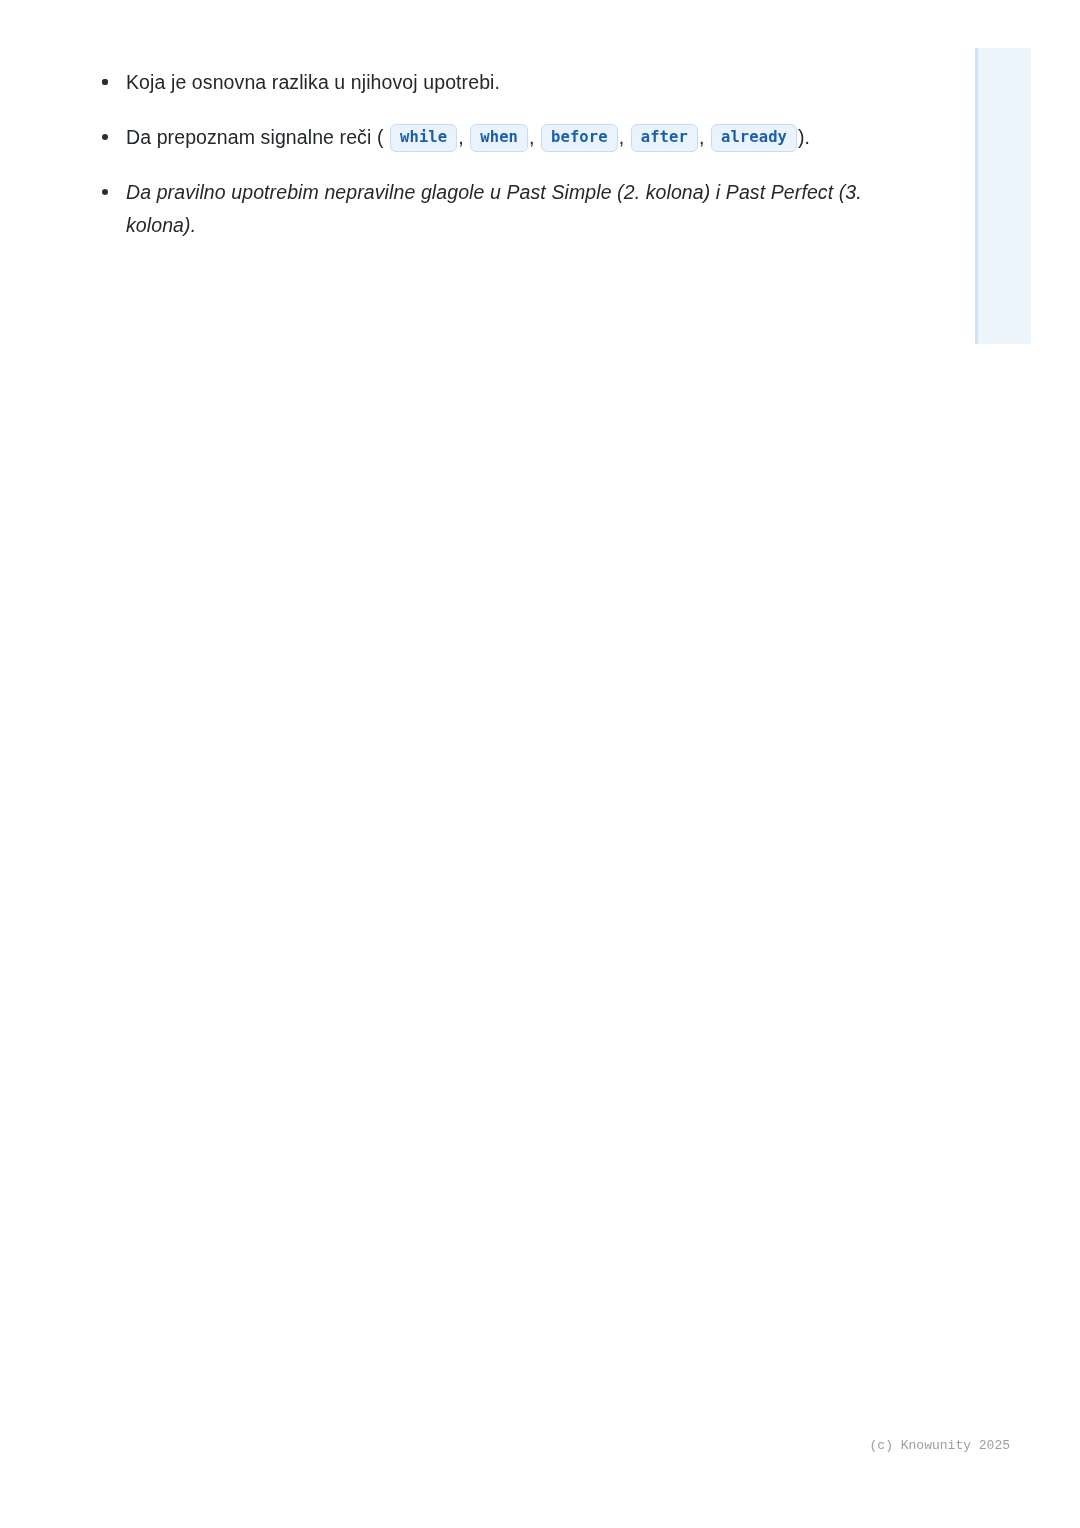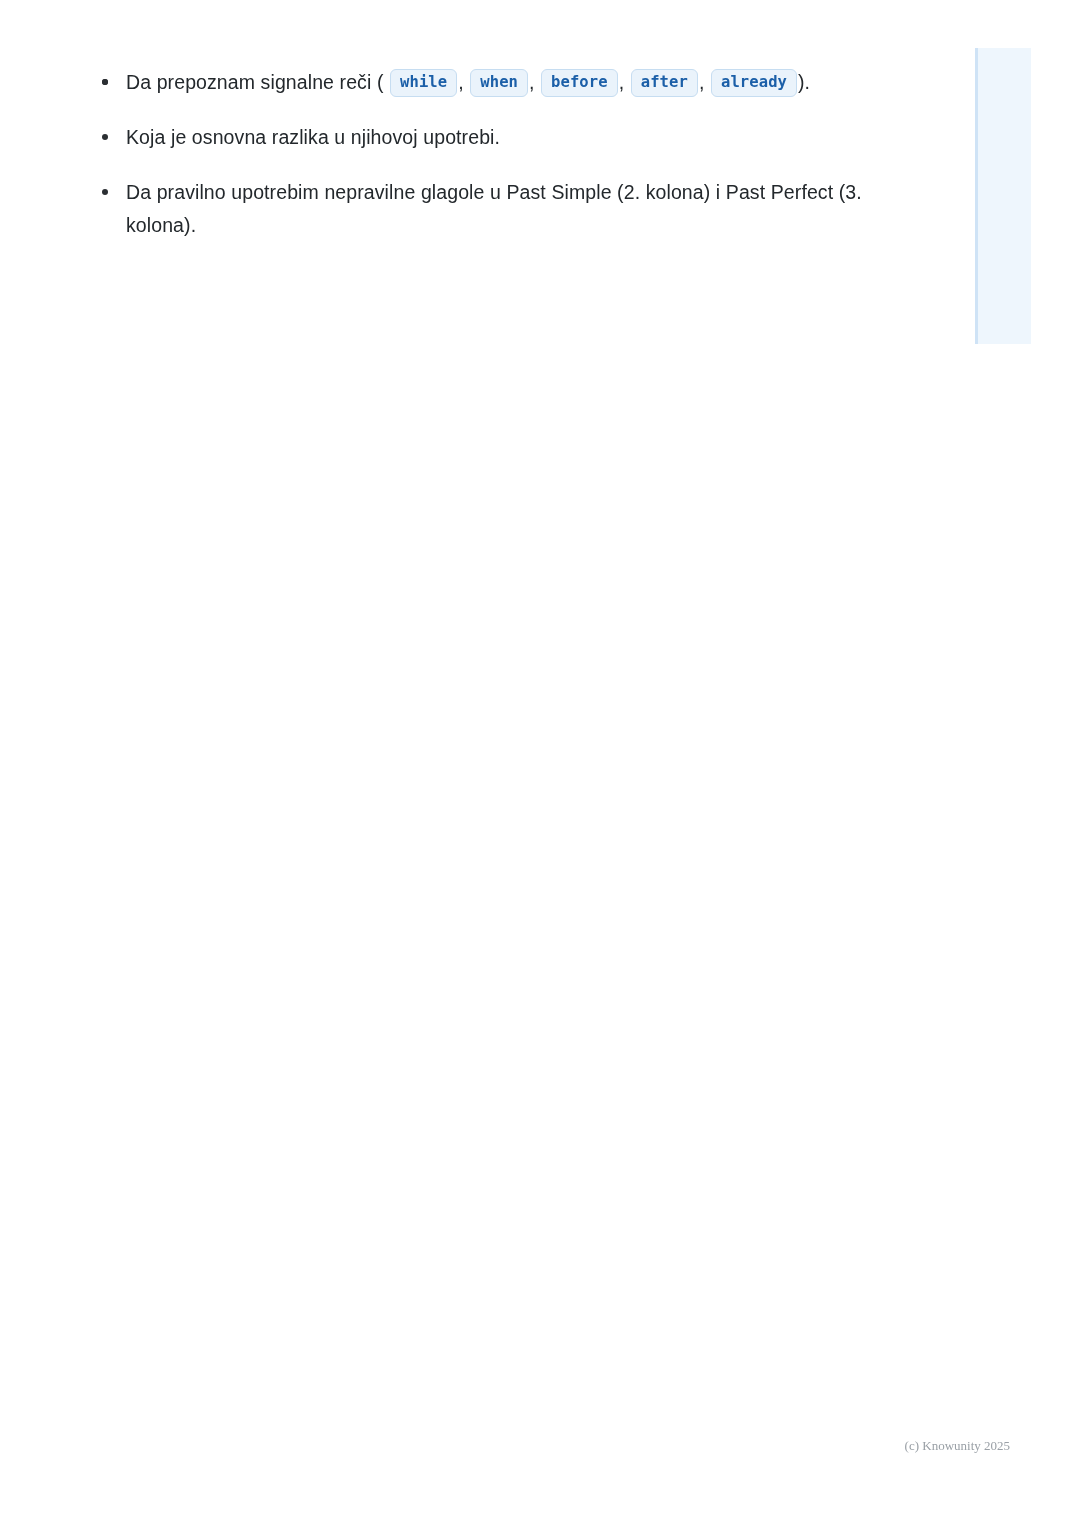--- a/index.html
+++ b/index.html
@@ -52,20 +52,21 @@
     padding-left: 42px;
     margin-bottom: 22px;
     font-size: 19.5px;
     line-height: 33px;
     color: #23282c;
     letter-spacing: 0.1px;
   }
 
   ul.bullets > li:last-child {
     margin-bottom: 7px;
+    font-style: italic;
   }
 
   ul.bullets > li .dot {
     position: absolute;
     left: 18px;
     top: 13px;
     width: 6px;
     height: 6px;
     border-radius: 50%;
     background: #2b2f33;
@@ -96,50 +97,50 @@
   }
 
   .footer {
     position: absolute;
     left: 0;
     top: 1438px;
     width: 1010px;
     text-align: right;
     font-size: 13px;
     color: #9aa0a6;
-    font-family: Liberation Serif, serif;
+    font-family: Liberation Mono, monospace;
   }
 </style>
 </head>
 <body>
 
 <div class="page">
 
   <div class="side-accent"></div>
 
   <div class="content">
     <ul class="bullets">
 
       <li>
         <span class="dot"></span>
       </li>
 
       <li>
         <span class="dot"></span>
+        <span class="line-text">Koja je osnovna razlika u njihovoj upotrebi.</span>
+      </li>
+
+      <li>
+        <span class="dot"></span>
         <span class="line-text">Da prepoznam signalne reči (</span>
         <span class="chip-row"><span class="code-chip">while</span><span>,</span>
         <span class="code-chip">when</span><span>,</span>
         <span class="code-chip">before</span><span>,</span>
         <span class="code-chip">after</span><span>,</span>
         <span class="code-chip">already</span></span><span class="line-text">).</span>
-      </li>
-
-      <li>
-        <span class="dot"></span>
-        <span class="line-text">Koja je osnovna razlika u njihovoj upotrebi.</span>
       </li>
 
       <li>
         <span class="dot"></span>
         <span class="line-text">Da pravilno upotrebim nepravilne glagole u Past Simple (2. kolona) i Past Perfect (3. kolona).</span>
       </li>
 
     </ul>
   </div>
 

